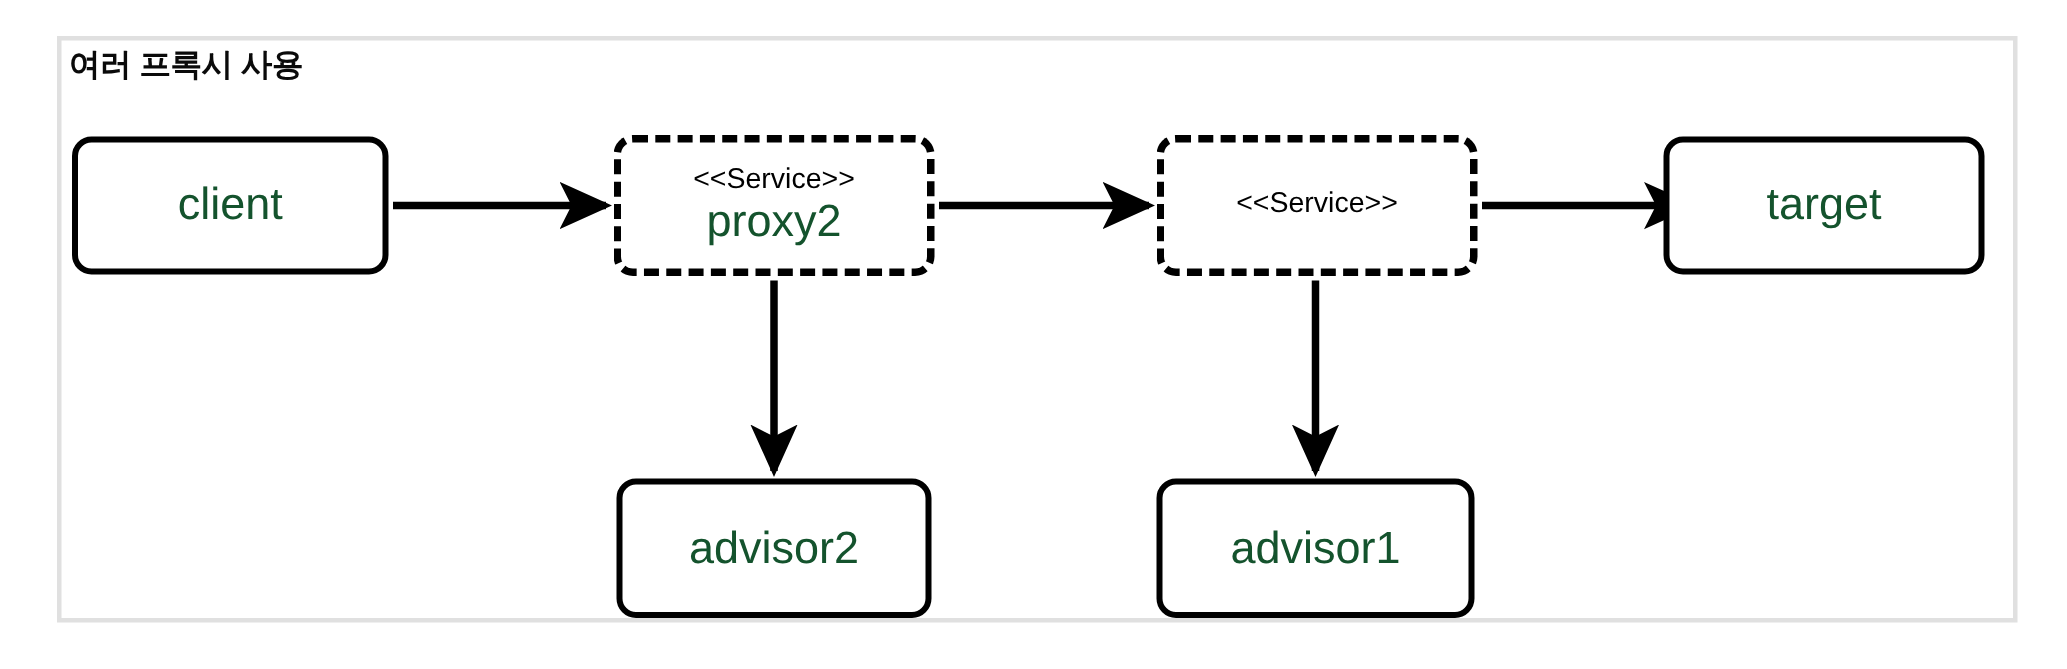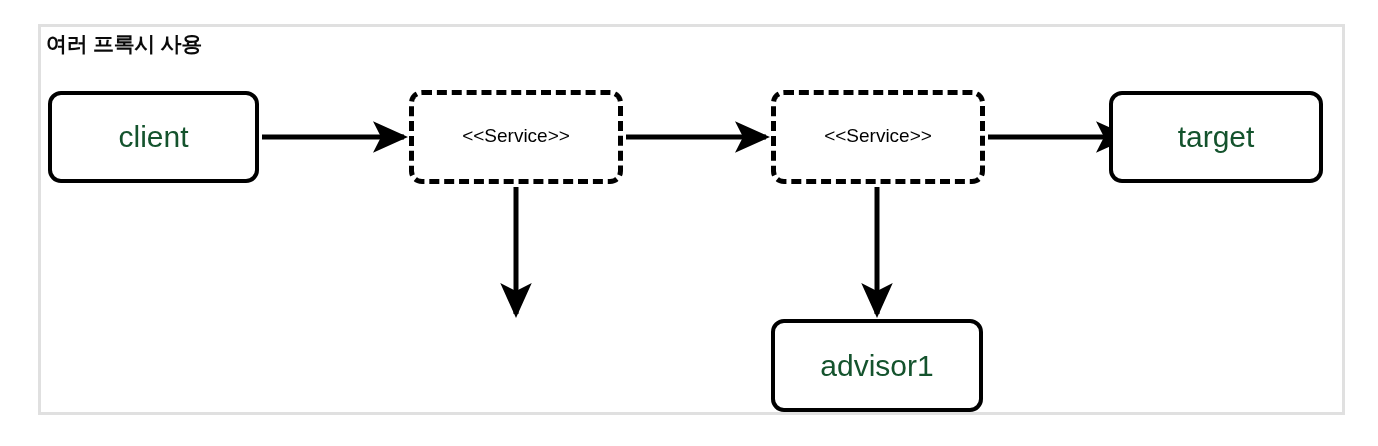--- a/index.html
+++ b/index.html
@@ -134,28 +134,32 @@
       <line x1="877" y1="187" x2="877" y2="314" stroke="#000000" stroke-width="5" marker-end="url(#arrowhead)"></line>
     </g>
   </svg>
 
   <div id="node-client" class="node solid">
     <span class="node-label">client</span>
   </div>
 
   <div id="node-proxy2" class="node dashed">
     <span class="node-stereotype">&lt;&lt;Service&gt;&gt;</span>
+    <span class="node-label">proxy2</span>
   </div>
 
   <div id="node-proxy1" class="node dashed">
     <span class="node-stereotype">&lt;&lt;Service&gt;&gt;</span>
   </div>
 
   <div id="node-target" class="node solid">
     <span class="node-label">target</span>
   </div>
 
+  <div id="node-advisor2" class="node solid">
+    <span class="node-label">advisor2</span>
+  </div>
 
   <div id="node-advisor1" class="node solid">
     <span class="node-label">advisor1</span>
   </div>
 
 </div>
 
 </body></html>

